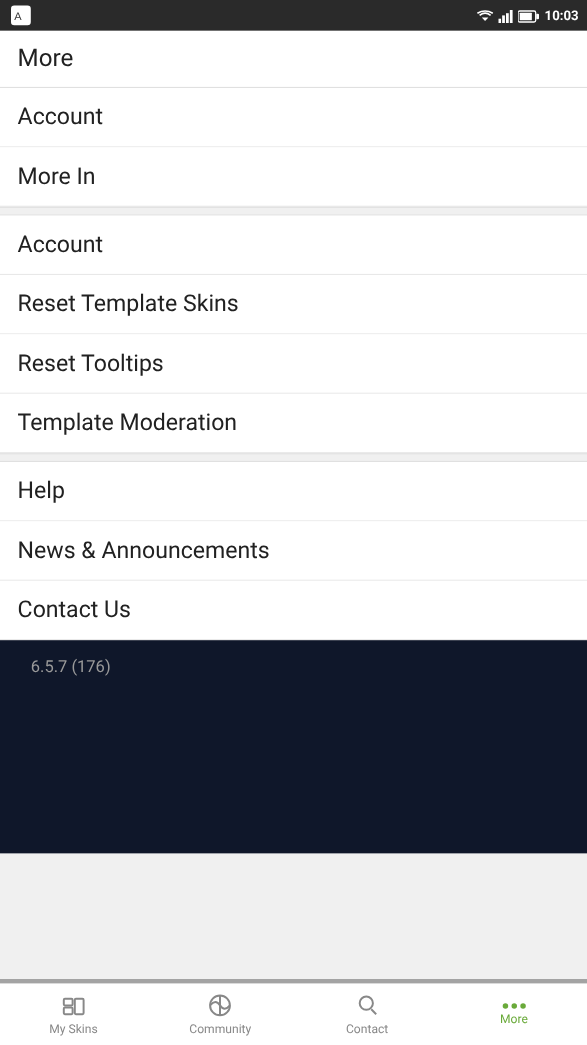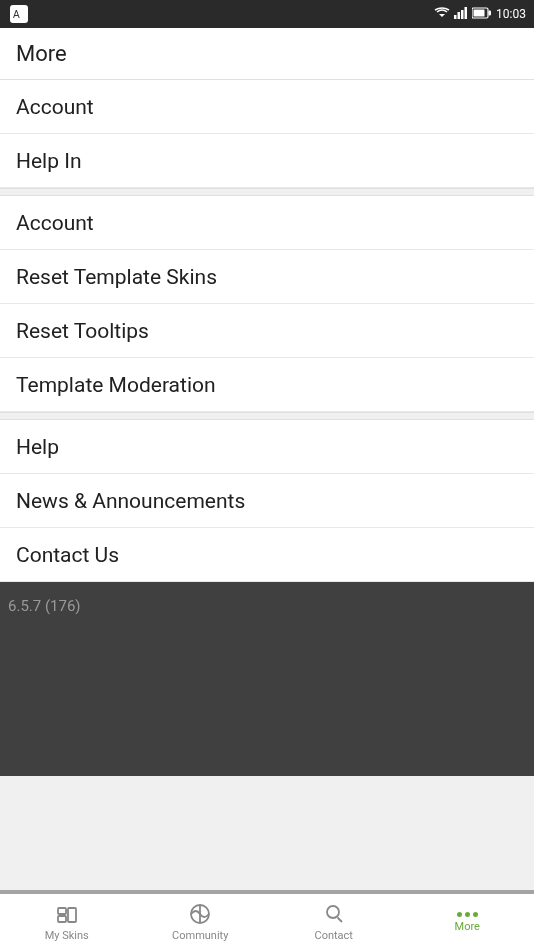--- a/index.html
+++ b/index.html
@@ -38,25 +38,25 @@
       height: 18px;
       background: white;
       border-radius: 3px;
       display: flex;
       align-items: center;
       justify-content: center;
     }
 
     .status-bar-right {
       display: flex;
-      align-items: flex-start;
+      align-items: flex-end;
       gap: 4px;
       color: white;
       font-size: 12px;
-      font-weight: normal;
+      font-weight: bold;
     }
 
     
     .header {
       width: 534px;
       height: 52px;
       background: #ffffff;
       display: flex;
       align-items: center;
       padding: 0 16px;
@@ -92,22 +92,22 @@
     }
 
     .menu-section-divider {
       height: 8px;
       background: #f0f0f0;
       border-top: 1px solid #e0e0e0;
       border-bottom: 1px solid #e0e0e0;
     }
 
     .version-section {
-      background: #404040;
-      padding: 14px 8px;
+      background: #0f172a;
+      padding: 14px 28px;
       flex: 1;
       min-height: 60px;
     }
 
     .version-text {
       font-size: 15px;
       color: #999999;
     }
 
     
@@ -215,21 +215,21 @@
 </div>
 
 <div class="content-wrapper">
   <div class="menu-list">
 
     <div class="menu-item">
       <span class="menu-item-text">Account</span>
     </div>
 
     <div class="menu-item">
-      <span class="menu-item-text">Help In</span>
+      <span class="menu-item-text">More In</span>
     </div>
 
     <div class="menu-section-divider"></div>
 
     <div class="menu-item">
       <span class="menu-item-text">Account</span>
     </div>
 
     <div class="menu-item">
       <span class="menu-item-text">Reset Template Skins</span>

